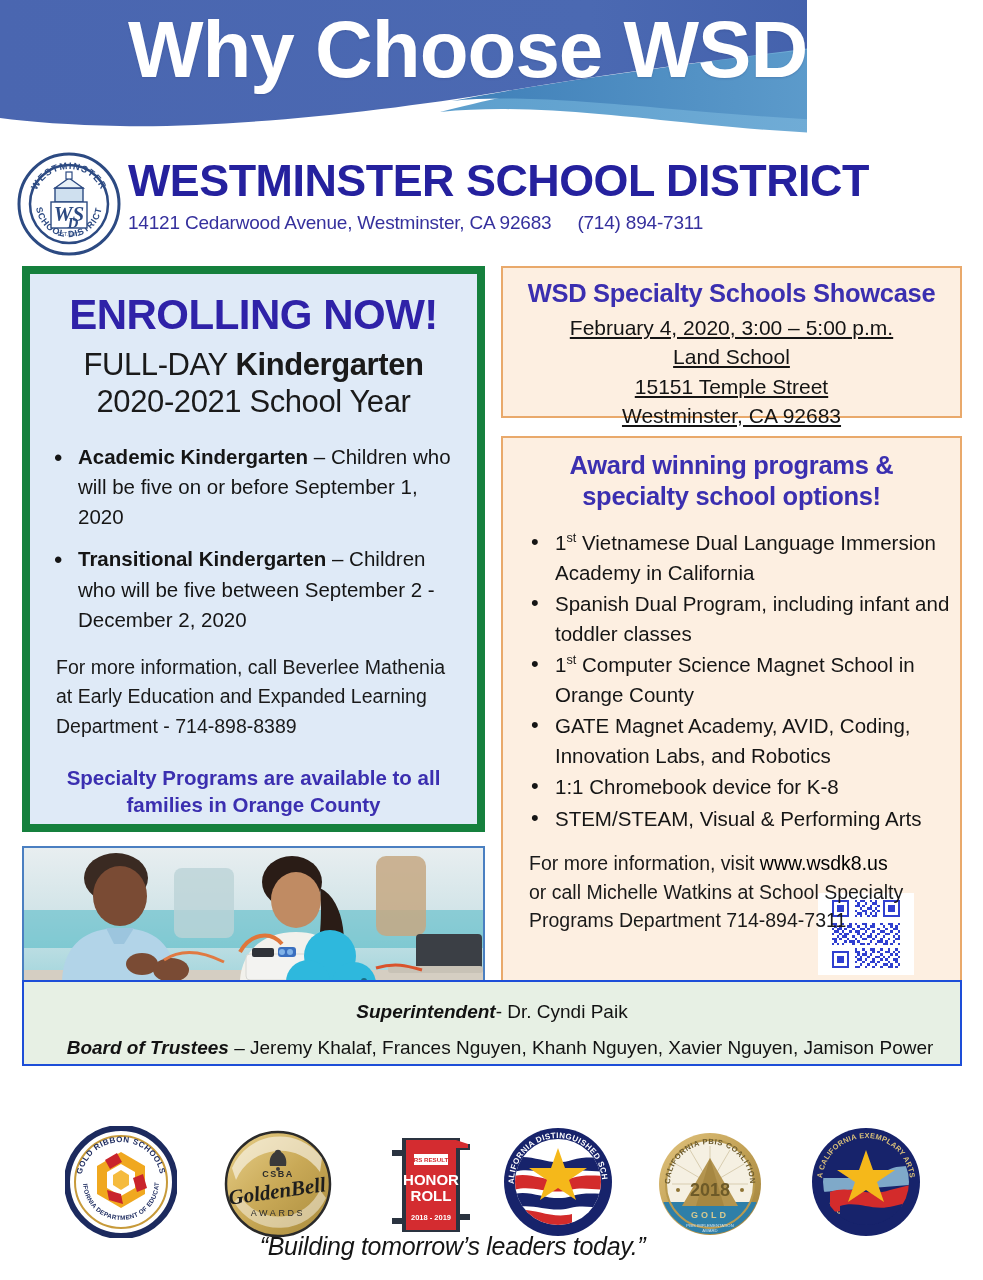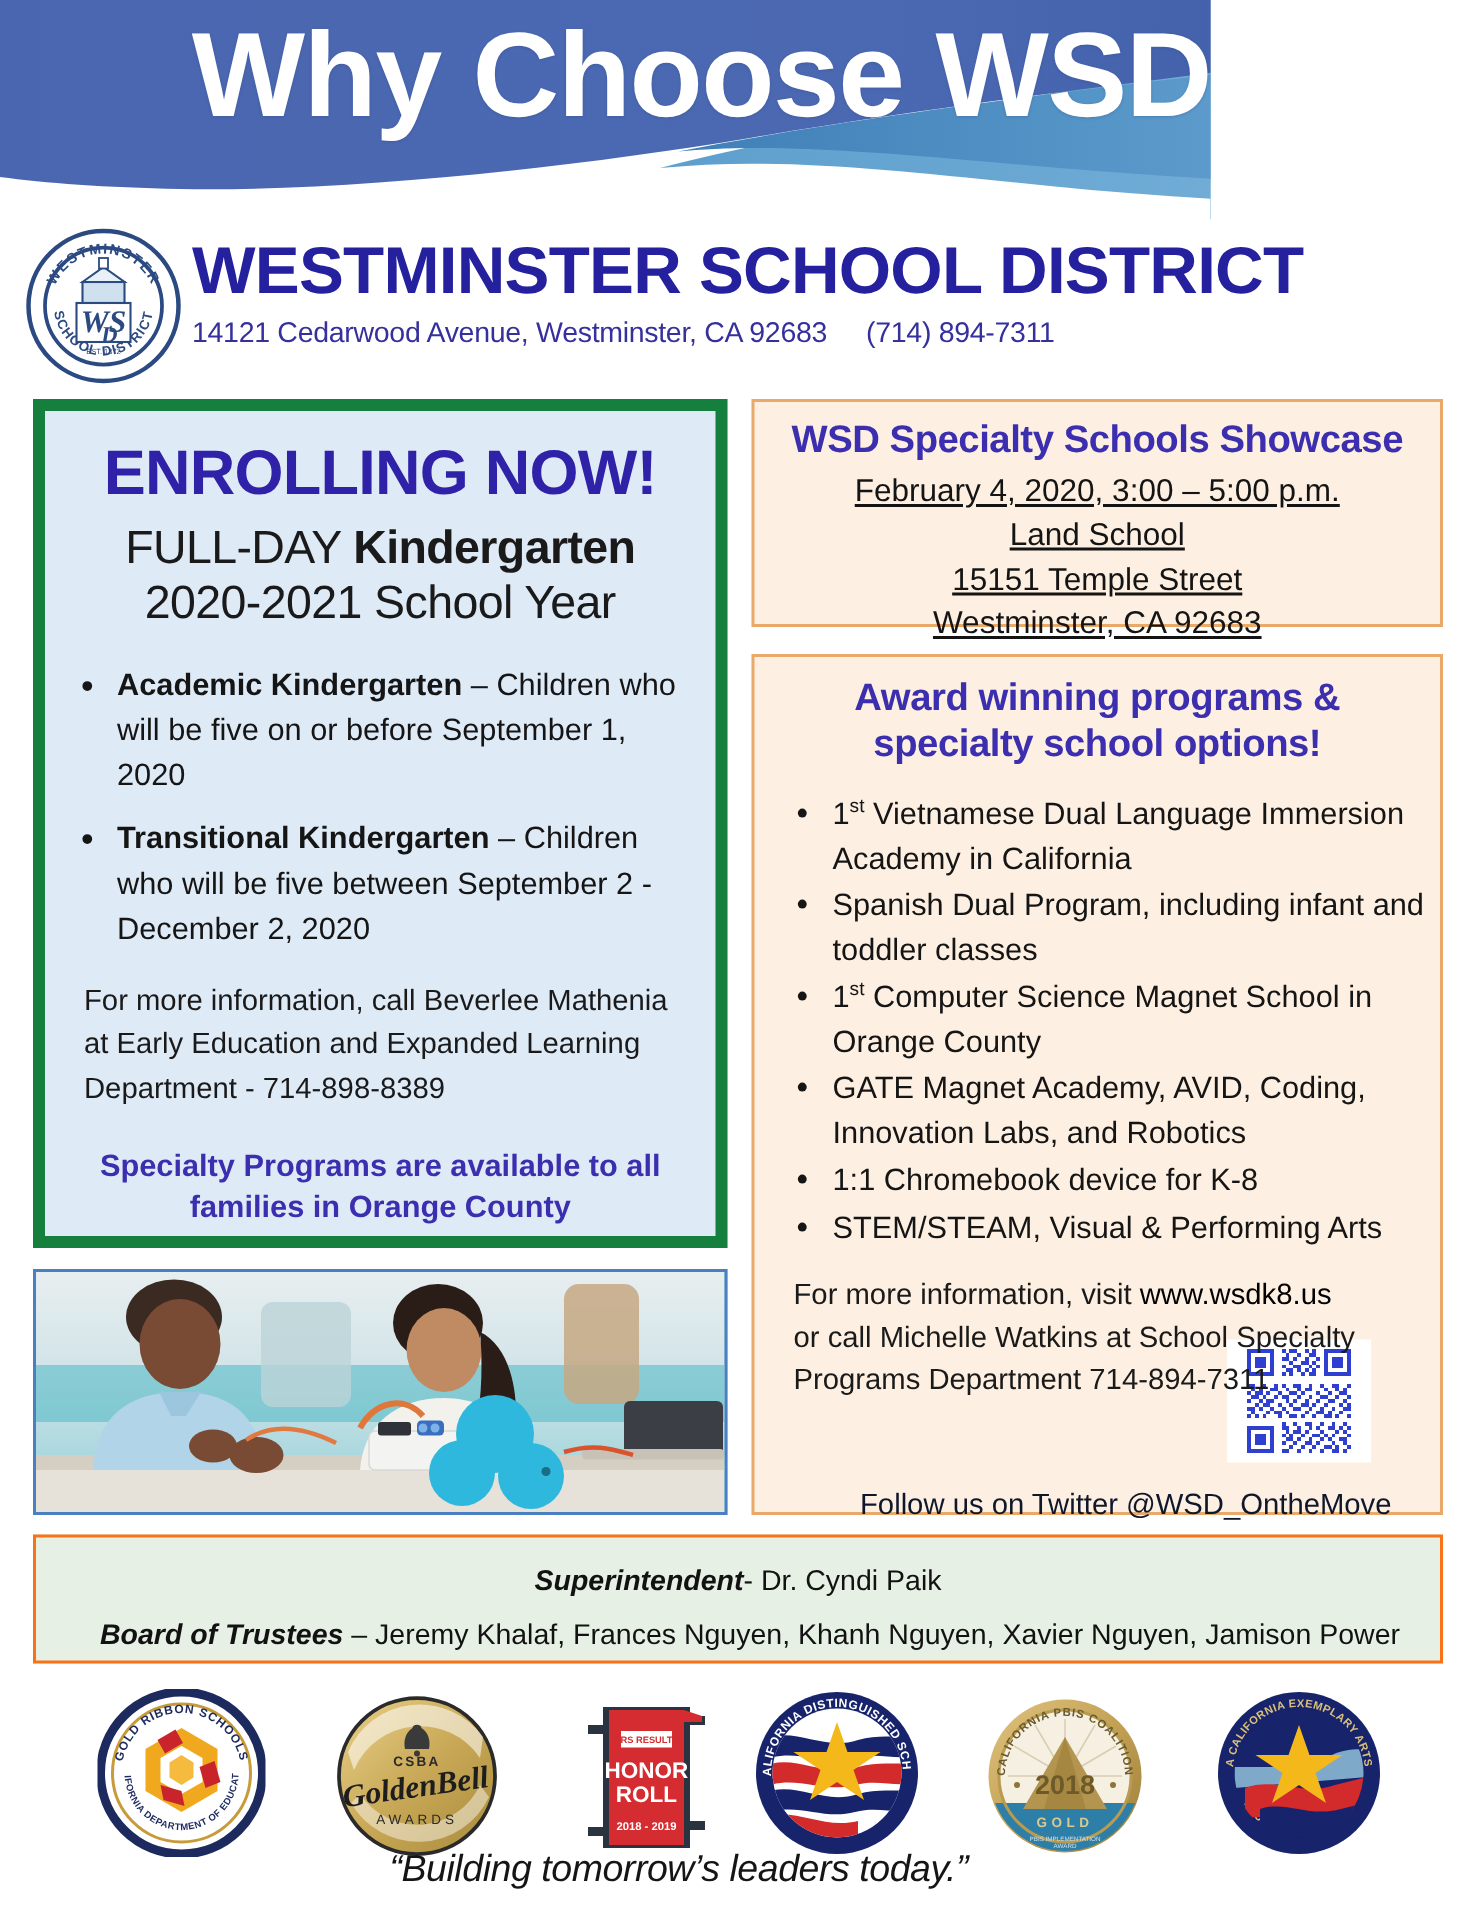--- a/index.html
+++ b/index.html
@@ -246,24 +246,24 @@
     text-align: center;
     font-size: 19.5px;
     color: #0f172a;
     padding-left: 38px;
     margin-top: 12px;
   }
 
   
   .box-green {
     position: absolute;
-    left: 22px; top: 1023px;
+    left: 22px; top: 980px;
     width: 940px; height: 86px;
     background: #e7f0e4;
-    border: 2px solid #f97316;
+    border: 2px solid #1d4ed8;
   }
   .green-line {
     text-align: center;
     font-size: 19px;
     color: #121212;
     line-height: 1.25;
   }
   .green-line.l1 { margin-top: 18px; }
   .green-line.l2 { margin-top: 12px; margin-left: 16px; }
   .green-line i { font-weight: bold; font-style: italic; }

